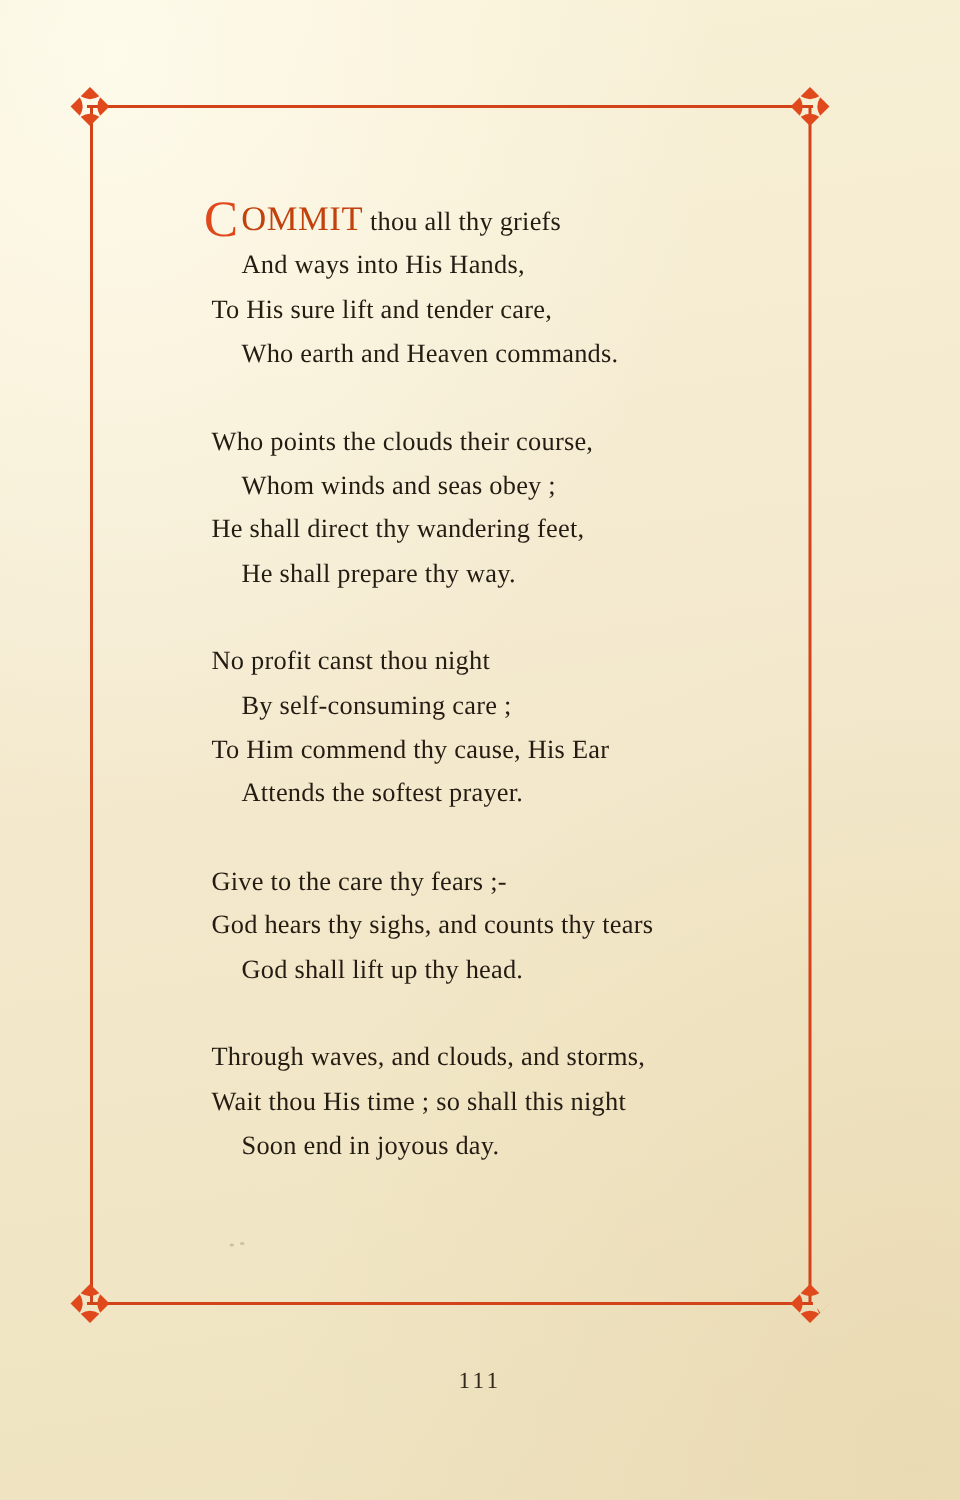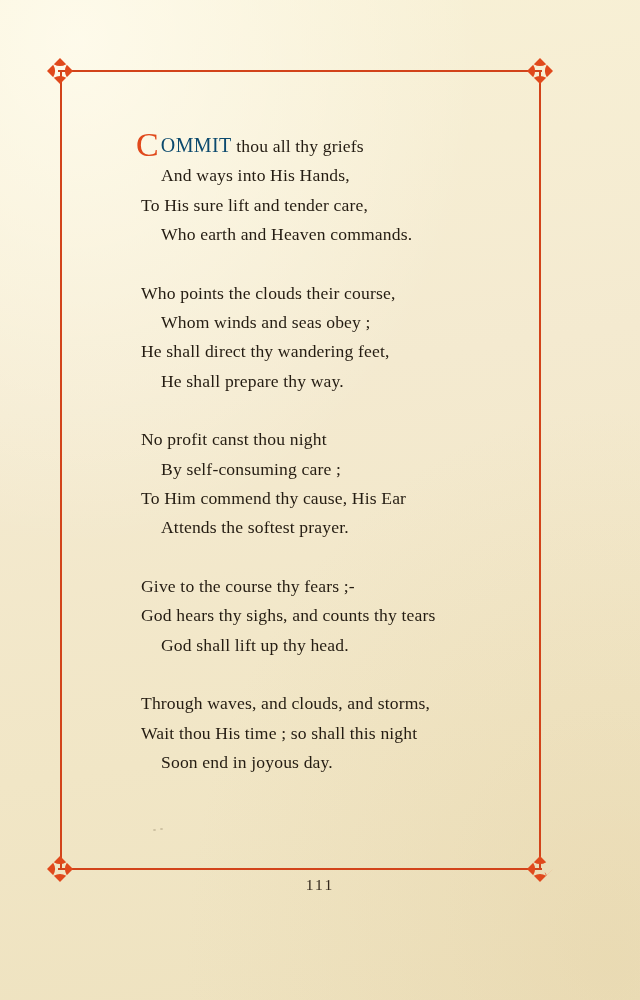--- a/index.html
+++ b/index.html
@@ -92,30 +92,30 @@
     color: #e0491c;
     font-size: 34px;
     line-height: 0;
     position: relative;
     top: 4px;
     left: -5px;
     margin-right: -3px;
     font-family: "Liberation Serif", "DejaVu Serif", serif;
   }
   .smallcaps-red {
-    color: #0c4a6e;
-    font-size: 20px;
+    color: #c2410c;
+    font-size: 23px;
     letter-spacing: 0.4px;
   }
 
   
   #page-number {
     position: absolute;
     left: 0;
-    top: 876px;
+    top: 912px;
     width: 640px;
     text-align: center;
     font-size: 15.5px;
     letter-spacing: 2.2px;
     color: #32281c;
   }
 
   
   .speck {
     position: absolute;
@@ -175,21 +175,21 @@
       <div class="line">He shall direct thy wandering feet,</div>
       <div class="line indent">He shall prepare thy way.</div>
     </div>
     <div class="stanza" id="stanza-3">
       <div class="line">No profit canst thou night</div>
       <div class="line indent">By self-consuming care ;</div>
       <div class="line">To Him commend thy cause, His Ear</div>
       <div class="line indent">Attends the softest prayer.</div>
     </div>
     <div class="stanza" id="stanza-4">
-      <div class="line">Give to the course thy fears ;-</div>
+      <div class="line">Give to the care thy fears ;-</div>
       <div class="line">God hears thy sighs, and counts thy tears</div>
       <div class="line indent">God shall lift up thy head.</div>
     </div>
     <div class="stanza" id="stanza-5">
       <div class="line">Through waves, and clouds, and storms,</div>
       <div class="line">Wait thou His time ; so shall this night</div>
       <div class="line indent">Soon end in joyous day.</div>
     </div>
   </div>
 

